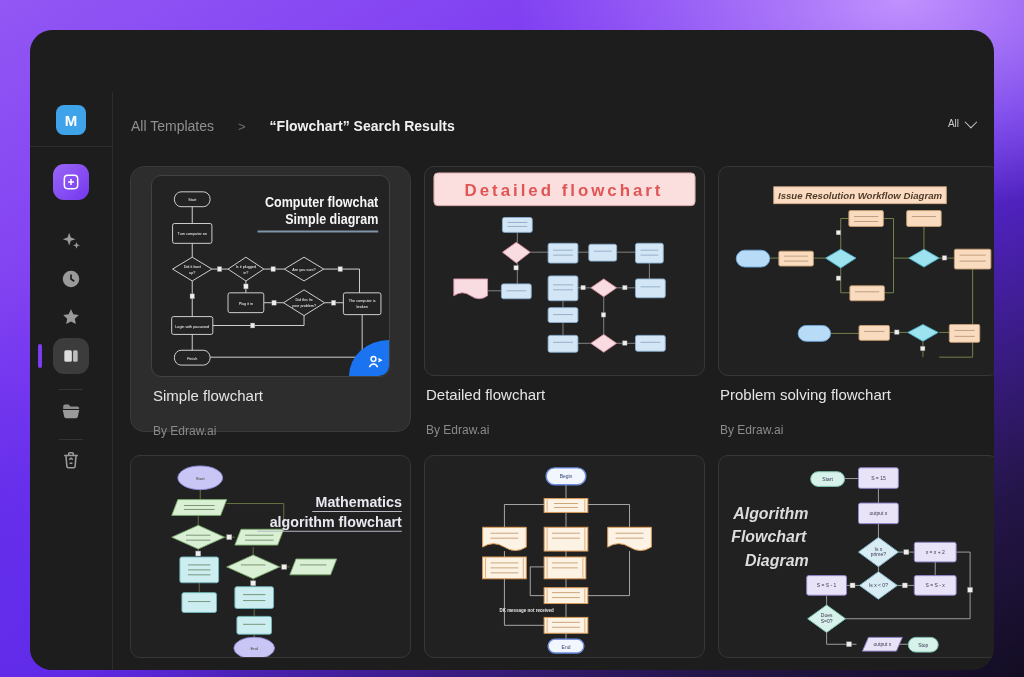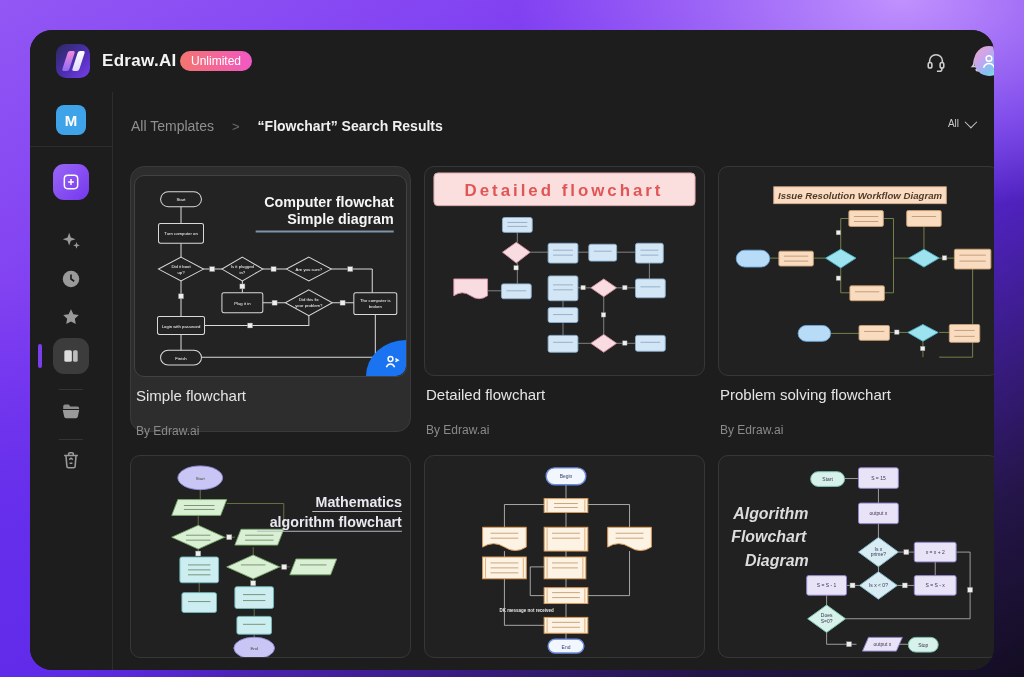--- a/index.html
+++ b/index.html
@@ -48,72 +48,48 @@
   }
   .sb-icon{position:absolute;left:30px;width:22px;height:22px;color:#9a9a9a;}
   .sb-active{
     position:absolute;left:23px;top:246px;width:36px;height:36px;border-radius:11px;background:#3c3c3c;
     display:flex;align-items:center;justify-content:center;color:#dcdcdc;
   }
   .sb-indicator{position:absolute;left:8px;top:252px;width:4px;height:24px;border-radius:3px;background:#7c3df1;}
   .sb-sep{position:absolute;left:29px;width:24px;height:1px;background:#343434;}
   
   .content{position:absolute;left:83px;top:62px;right:0;bottom:0;background:#1d1d1d;}
-  .crumbs{position:absolute;left:18px;top:26px;font-size:14px;display:flex;gap:18px;align-items:center;justify-content:center;}
+  .crumbs{position:absolute;left:18px;top:26px;font-size:14px;display:flex;gap:24px;align-items:center;justify-content:center;}
   .crumb-root{color:#8f8f8f;}
   .crumb-sep{color:#6e6e6e;font-size:13px;}
   .crumb-cur{color:#f0f0f0;font-weight:bold;}
   .filter{position:absolute;right:20px;top:26px;color:#c9c9c9;font-size:10px;display:flex;align-items:center;gap:6px;}
   .chev{width:8px;height:8px;border-right:1.5px solid #c9c9c9;border-bottom:1.5px solid #c9c9c9;transform:rotate(45deg) translateY(-2px);}
   .grid{position:absolute;left:17px;top:74px;display:grid;grid-template-columns:repeat(3,281px);column-gap:13px;row-gap:18px;}
   .cell{width:281px;}
-  .hover-card{background:#2d2d2e;border:1px solid #3a3a3a;border-radius:14px;height:266px;box-sizing:border-box;padding:8px 3px 0;}
+  .hover-card{background:#2d2d2e;border:1px solid #3a3a3a;border-radius:14px;height:266px;box-sizing:border-box;padding:8px 20px 0;}
   .thumb{position:relative;border:1px solid #373737;border-radius:10px;overflow:hidden;background:#212121;box-sizing:border-box;}
   .t-row1{height:210px;}
   .t-row2{height:203px;}
   .t-in-card{height:202px;border-color:#424242;background:#232323;}
   .caption{margin:10px 2px 0;}
   .cap-title{color:#e5e5e5;font-size:15px;}
   .cap-author{color:#8a8a8a;font-size:12px;margin-top:20px;}
   .corner-badge{
     position:absolute;right:0;bottom:0;width:40px;height:36px;background:#1a73f0;
     border-top-left-radius:100%;border-bottom-right-radius:10px;
   }
   .corner-badge svg{position:absolute;right:5px;bottom:5px;}
   svg text{font-family:"Liberation Sans",sans-serif;}
 </style>
 </head>
 <body>
 
 <div class="window">
 
-  <div class="topbar">
-    <div class="logo-tile">
-        <div class="s1"></div>
-        <div class="s2"></div>
-      </div>
-    <div class="brand">Edraw.AI</div>
-    <div class="plan-badge">Unlimited</div>
-    <svg class="top-icon" style="left:895px" viewBox="0 0 24 24" fill="none" stroke="currentColor" stroke-width="1.7">
-      <path d="M5 13v-2a7 7 0 0 1 14 0v2"></path>
-        <rect x="3.5" y="12.5" width="4" height="6" rx="2"></rect>
-        <rect x="16.5" y="12.5" width="4" height="6" rx="2"></rect>
-        <path d="M18.5 18.5v1a2.5 2.5 0 0 1-2.5 2.5h-3"></path>
-    </svg>
-    <svg class="top-icon" style="left:937px" viewBox="0 0 24 24" fill="none" stroke="currentColor" stroke-width="1.7">
-      <path d="M6 17h12c-1.4-1.2-1.8-3-1.8-5.2 0-3-1.6-5.3-4.2-5.3s-4.2 2.3-4.2 5.3C7.8 14 7.4 15.8 6 17z"></path>
-        <path d="M10 19.5a2 2 0 0 0 4 0"></path>
-    </svg>
-    <div class="avatar">
-      <svg width="20" height="20" viewBox="0 0 24 24" fill="none" stroke="#ffffff" stroke-width="1.8">
-        <circle cx="12" cy="9" r="3.4"></circle>
-          <path d="M5.5 20c1.2-3.4 3.6-5 6.5-5s5.3 1.6 6.5 5"></path>
-      </svg>
-    </div>
-  </div>
 
   <div class="sidebar">
     <div class="ws-tile">M</div>
     <div class="sb-divider"></div>
     <div class="new-btn">
       <svg width="20" height="20" viewBox="0 0 24 24" fill="none" stroke="#ffffff" stroke-width="1.8">
         <rect x="4" y="4" width="16" height="16" rx="4"></rect>
           <path d="M12 8.5v7M8.5 12h7"></path>
       </svg>
     </div>

